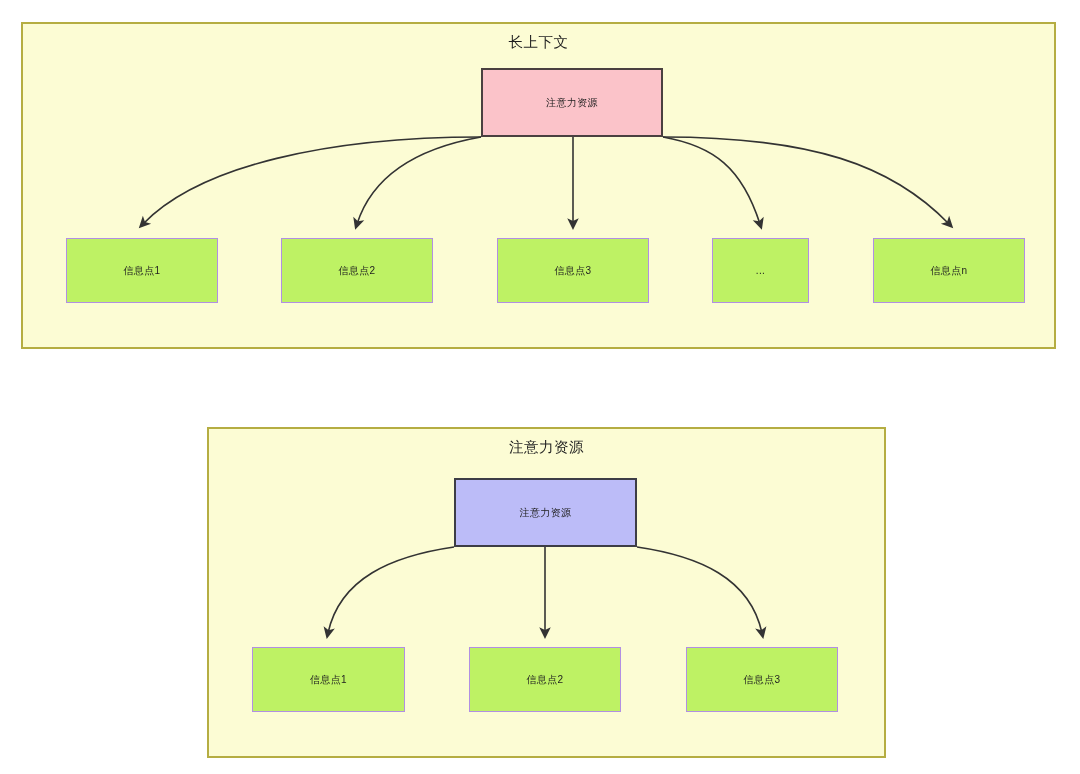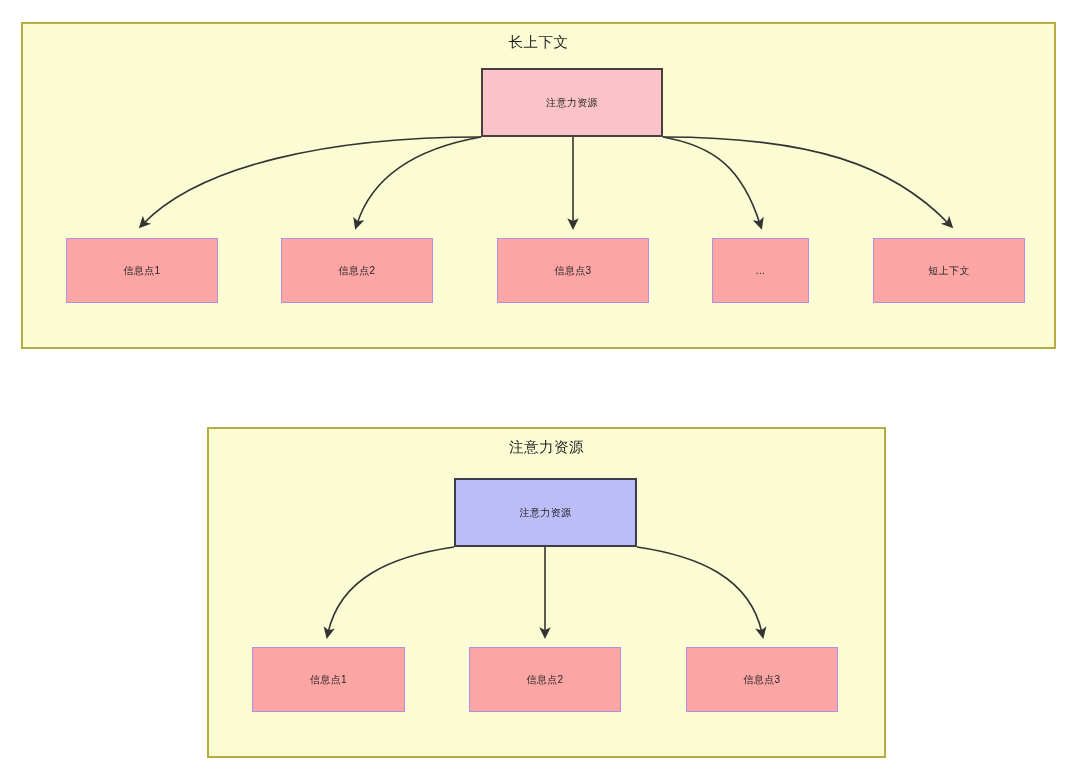--- a/index.html
+++ b/index.html
@@ -65,21 +65,21 @@
   }
   .node-attention-pink {
     background: #fbc3c9;
     border: 2.4px solid #4a4040;
   }
   .node-attention-blue {
     background: #bcbcf8;
     border: 2.4px solid #3d3d46;
   }
   .node-info {
-    background: #fca5a5;
+    background: #bef264;
     border: 1.6px solid #b18fe3;
   }
 
   
   #node-attn-long { left: 481px; top: 68px; width: 182px; height: 69px; }
   #node-info-l1 { left: 66px;  top: 238px; width: 152px; height: 65px; }
   #node-info-l2 { left: 281px; top: 238px; width: 152px; height: 65px; }
   #node-info-l3 { left: 497px; top: 238px; width: 152px; height: 65px; }
   #node-info-l4 { left: 712px; top: 238px; width: 97px;  height: 65px; }
   #node-info-l5 { left: 873px; top: 238px; width: 152px; height: 65px; }
@@ -134,21 +134,21 @@
     <path class="edge-path" marker-end="url(#arrowhead)" d="M 545 547 L 545 633"></path>
     <path class="edge-path" marker-end="url(#arrowhead)" d="M 637 547 C 699 556 750 578 762 633"></path>
   </svg>
 
   <div class="node node-attention-pink" id="node-attn-long">注意力资源</div>
 
   <div class="node node-info" id="node-info-l1">信息点1</div>
   <div class="node node-info" id="node-info-l2">信息点2</div>
   <div class="node node-info" id="node-info-l3">信息点3</div>
   <div class="node node-info" id="node-info-l4">...</div>
-  <div class="node node-info" id="node-info-l5">短上下文</div>
+  <div class="node node-info" id="node-info-l5">信息点n</div>
 
   <div class="node node-attention-blue" id="node-attn-short">注意力资源</div>
 
   <div class="node node-info" id="node-info-s1">信息点1</div>
   <div class="node node-info" id="node-info-s2">信息点2</div>
   <div class="node node-info" id="node-info-s3">信息点3</div>
 
 </div>
 
 </body></html>

